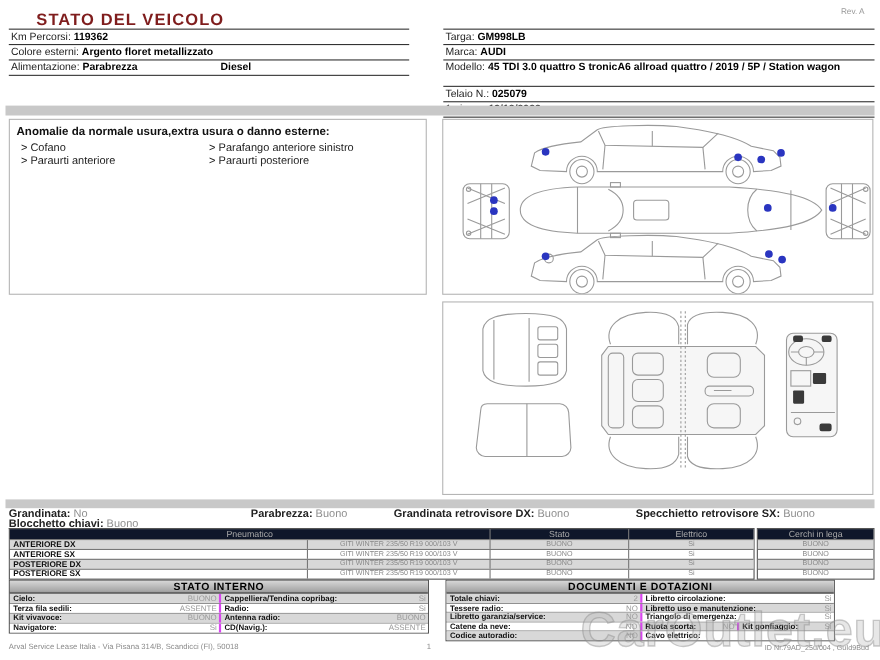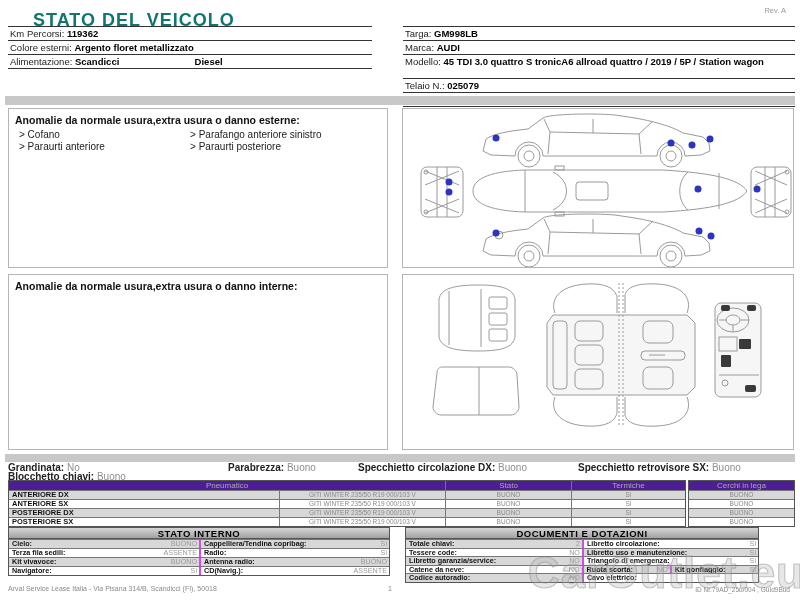--- a/index.html
+++ b/index.html
@@ -2,22 +2,22 @@
 <html><head>
 <meta charset="utf-8">
 <style>
   * { margin:0; padding:0; box-sizing:border-box; }
   html,body { background:#fff; }
   #page {
     position:relative; width:800px; height:600px; background:#fff;
     font-family:"Liberation Sans", sans-serif; color:#111; overflow:hidden;
   }
   
-  .doc-title { position:absolute; left:33px; top:10px; font-size:18px; font-weight:bold;
-    color:#0f766e; letter-spacing:1px; }
+  .doc-title { position:absolute; left:33px; top:10px; font-size:15px; font-weight:bold;
+    color:#7f1d1d; letter-spacing:1px; }
   .rev { position:absolute; right:14px; top:6px; font-size:7.5px; color:#999; }
   .info-table { position:absolute; top:26px; border-top:1px solid #333; }
   .info-table.left  { left:8px;  width:364px; }
   .info-table.right { left:403px; width:392px; }
   .info-row { border-bottom:1px solid #333; padding:1px 2px; font-size:9.5px; line-height:11px; }
   .info-row .lbl { color:#222; }
   .info-row .val { font-weight:bold; color:#000; }
   .fuel-gap { display:inline-block; width:70px; }
   
   .band { position:absolute; left:5px; width:790px; background:#c8c8c8; }
@@ -37,21 +37,21 @@
   .skf { stroke:#9a9a9a; fill:#f6f6f6; stroke-width:1; }
   .dk  { fill:#3a3a3a; stroke:none; }
   .dot { fill:#2a35c0; stroke:none; }
   
   .cond { position:absolute; font-size:10px; }
   .cond .lbl { font-weight:bold; color:#222; }
   .cond .val { color:#8f8f8f; }
   
   .tyre-table { position:absolute; left:8px; top:480px; width:678px; border:1px solid #555; }
   .cerchi-table { position:absolute; left:688px; top:480px; width:107px; border:1px solid #555; }
-  .t-head { display:flex; height:9px; background:#4c1d95; }
+  .t-head { display:flex; height:9px; background:#0f172a; }
   .t-head div { font-size:8px; color:#a9a9a9; text-align:center; line-height:9px;
     border-left:1px solid #777; overflow:hidden; }
   .t-head div:first-child { border-left:none; }
   .t-row { display:flex; height:9px; border-top:1px solid #777; }
   .t-row.odd { background:#d8d8d8; }
   .t-row div { overflow:hidden; white-space:nowrap; line-height:8px; border-left:1px solid #777; }
   .t-row div:first-child { border-left:none; }
   .c-pos { width:270px; font-size:7.5px; font-weight:bold; color:#111; padding-left:3px; }
   .c-desc { width:166px; font-size:6.5px; color:#8a8a8a; text-align:center; }
   .c-stato { width:126px; font-size:6.5px; color:#8a8a8a; text-align:center; }
@@ -99,21 +99,21 @@
     <div class="info-row">
       <span class="lbl">Km Percorsi:</span>
       <span class="val">119362</span>
     </div>
     <div class="info-row">
       <span class="lbl">Colore esterni:</span>
       <span class="val">Argento floret metallizzato</span>
     </div>
     <div class="info-row">
       <span class="lbl">Alimentazione:</span>
-      <span class="val">Scandicci</span>
+      <span class="val">Parabrezza</span>
       <span class="fuel-gap"></span>
       <span class="val">Diesel</span>
     </div>
   </div>
 
   <div class="info-table right">
     <div class="info-row">
       <span class="lbl">Targa:</span>
       <span class="val">GM998LB</span>
     </div>
@@ -203,23 +203,20 @@
         <circle class="dot" cx="46" cy="83" r="3.5"></circle>
         <circle class="dot" cx="295" cy="80" r="3.5"></circle>
         <circle class="dot" cx="354" cy="80" r="3.5"></circle>
         <circle class="dot" cx="93" cy="124" r="3.5"></circle>
         <circle class="dot" cx="296" cy="122" r="3.5"></circle>
         <circle class="dot" cx="308" cy="127" r="3.5"></circle>
       </g>
     </svg>
   </div>
 
-  <div class="abox abox-int-l">
-    <h3>Anomalie da normale usura,extra usura o danno interne:</h3>
-  </div>
 
   <div class="abox abox-int-r">
     <svg width="390" height="174" viewBox="0 0 390 174">
       <g>
         <path class="sk" d="M36,24 C38,14 50,10 75,10 C100,10 110,14 112,24 L112,62 C110,72 100,76 75,76 C50,76 38,72 36,62 Z"></path>
         <path class="sk" d="M46,16 L46,70 M78,14 L78,72"></path>
         <rect class="sk" x="86" y="22" width="18" height="12" rx="2"></rect>
         <rect class="sk" x="86" y="38" width="18" height="12" rx="2"></rect>
         <rect class="sk" x="86" y="54" width="18" height="12" rx="2"></rect>
       </g>
@@ -264,37 +261,37 @@
 
   <div class="cond" style="left:8px; top:462px;">
     <span class="lbl">Grandinata:</span>
     <span class="val">No</span>
   </div>
   <div class="cond" style="left:228px; top:462px;">
     <span class="lbl">Parabrezza:</span>
     <span class="val">Buono</span>
   </div>
   <div class="cond" style="left:358px; top:462px;">
-    <span class="lbl">Specchietto circolazione DX:</span>
+    <span class="lbl">Grandinata retrovisore DX:</span>
     <span class="val">Buono</span>
   </div>
   <div class="cond" style="left:578px; top:462px;">
     <span class="lbl">Specchietto retrovisore SX:</span>
     <span class="val">Buono</span>
   </div>
   <div class="cond" style="left:8px; top:471px;text-decoration:underline;">
     <span class="lbl">Blocchetto chiavi:</span>
     <span class="val">Buono</span>
   </div>
 
   <div class="tyre-table">
     <div class="t-head">
       <div class="h-pneu">Pneumatico</div>
       <div class="h-stato">Stato</div>
-      <div class="h-term">Termiche</div>
+      <div class="h-term">Elettrico</div>
     </div>
     <div class="t-row odd">
       <div class="c-pos">ANTERIORE DX</div>
       <div class="c-desc">GITI WINTER 235/50 R19 000/103 V</div>
       <div class="c-stato">BUONO</div>
       <div class="c-term">Si</div>
     </div>
     <div class="t-row">
       <div class="c-pos">ANTERIORE SX</div>
       <div class="c-desc">GITI WINTER 235/50 R19 000/103 V</div>
@@ -384,21 +381,21 @@
           <span class="lbl">Totale chiavi:</span>
           <span class="val">2</span>
         </div>
       <div class="pair white">
           <span class="lbl">Libretto circolazione:</span>
           <span class="val">Si</span>
         </div>
     </div>
     <div class="p-row">
       <div class="pair white">
-          <span class="lbl">Tessere code:</span>
+          <span class="lbl">Tessere radio:</span>
           <span class="val">NO</span>
         </div>
       <div class="pair gray">
           <span class="lbl">Libretto uso e manutenzione:</span>
           <span class="val">Si</span>
         </div>
     </div>
     <div class="p-row">
       <div class="pair gray">
           <span class="lbl">Libretto garanzia/service:</span>

